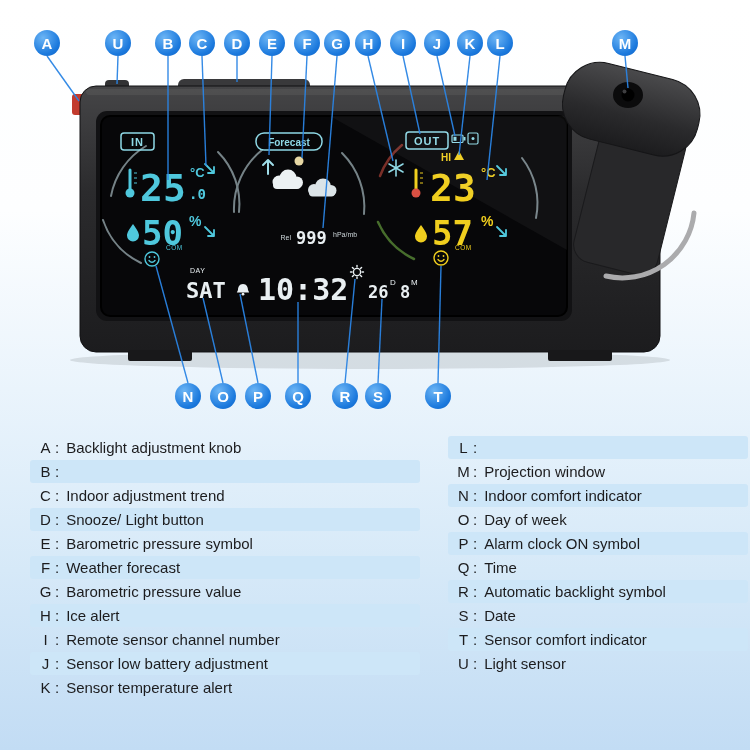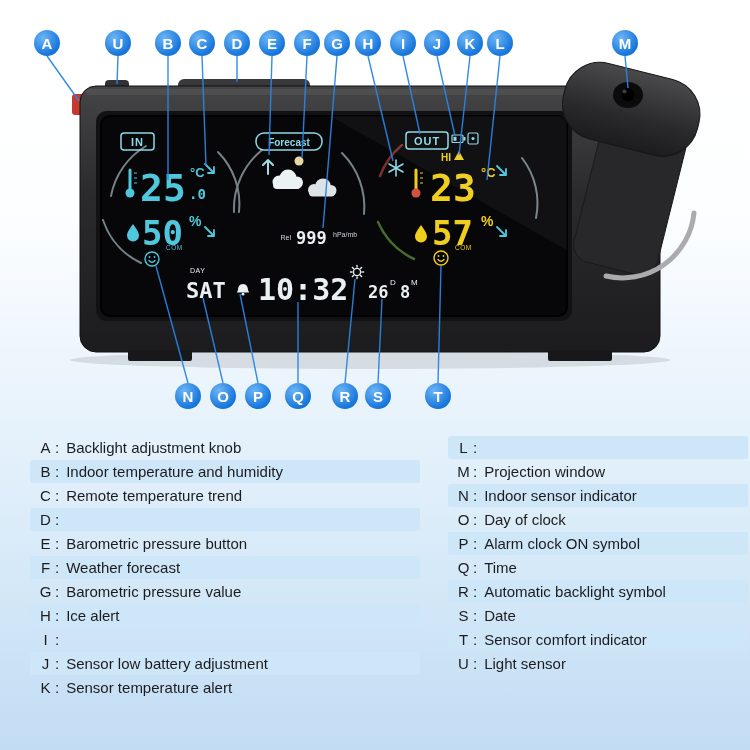--- a/index.html
+++ b/index.html
@@ -292,54 +292,55 @@
   <div class="legend">
     <ul class="col-left">
       <li>
           <span class="k">A</span>
           <span class="sep">:</span>
           <span class="lbl">Backlight adjustment knob</span>
         </li>
       <li>
           <span class="k">B</span>
           <span class="sep">:</span>
-          <span class="lbl">Indoor temperature and humidity</span>
         </li>
       <li>
           <span class="k">C</span>
           <span class="sep">:</span>
-          <span class="lbl">Remote temperature trend</span>
+          <span class="lbl">Indoor adjustment trend</span>
         </li>
       <li>
           <span class="k">D</span>
           <span class="sep">:</span>
+          <span class="lbl">Snooze/ Light button</span>
         </li>
       <li>
           <span class="k">E</span>
           <span class="sep">:</span>
-          <span class="lbl">Barometric pressure button</span>
+          <span class="lbl">Barometric pressure symbol</span>
         </li>
       <li>
           <span class="k">F</span>
           <span class="sep">:</span>
           <span class="lbl">Weather forecast</span>
         </li>
       <li>
           <span class="k">G</span>
           <span class="sep">:</span>
           <span class="lbl">Barometric pressure value</span>
         </li>
       <li>
           <span class="k">H</span>
           <span class="sep">:</span>
           <span class="lbl">Ice alert</span>
         </li>
       <li>
           <span class="k">I</span>
           <span class="sep">:</span>
+          <span class="lbl">Remote sensor channel number</span>
         </li>
       <li>
           <span class="k">J</span>
           <span class="sep">:</span>
           <span class="lbl">Sensor low battery adjustment</span>
         </li>
       <li>
           <span class="k">K</span>
           <span class="sep">:</span>
           <span class="lbl">Sensor temperature alert</span>
@@ -351,26 +352,26 @@
           <span class="sep">:</span>
         </li>
       <li>
           <span class="k">M</span>
           <span class="sep">:</span>
           <span class="lbl">Projection window</span>
         </li>
       <li>
           <span class="k">N</span>
           <span class="sep">:</span>
-          <span class="lbl">Indoor sensor indicator</span>
+          <span class="lbl">Indoor comfort indicator</span>
         </li>
       <li>
           <span class="k">O</span>
           <span class="sep">:</span>
-          <span class="lbl">Day of clock</span>
+          <span class="lbl">Day of week</span>
         </li>
       <li>
           <span class="k">P</span>
           <span class="sep">:</span>
           <span class="lbl">Alarm clock ON symbol</span>
         </li>
       <li>
           <span class="k">Q</span>
           <span class="sep">:</span>
           <span class="lbl">Time</span>

